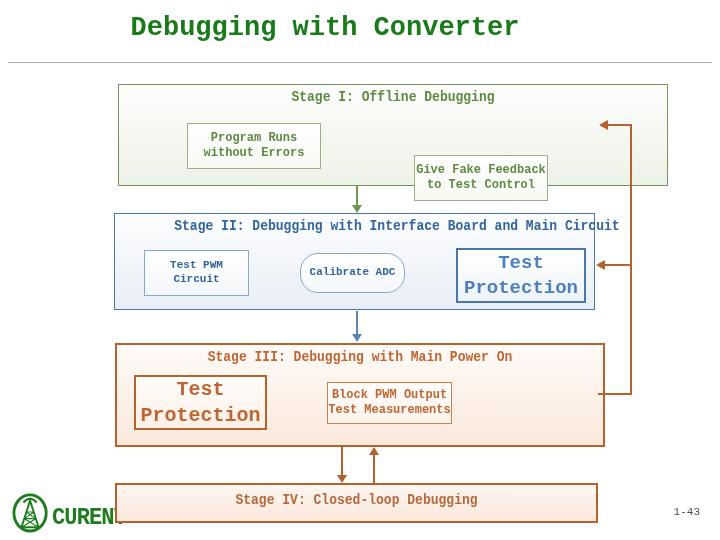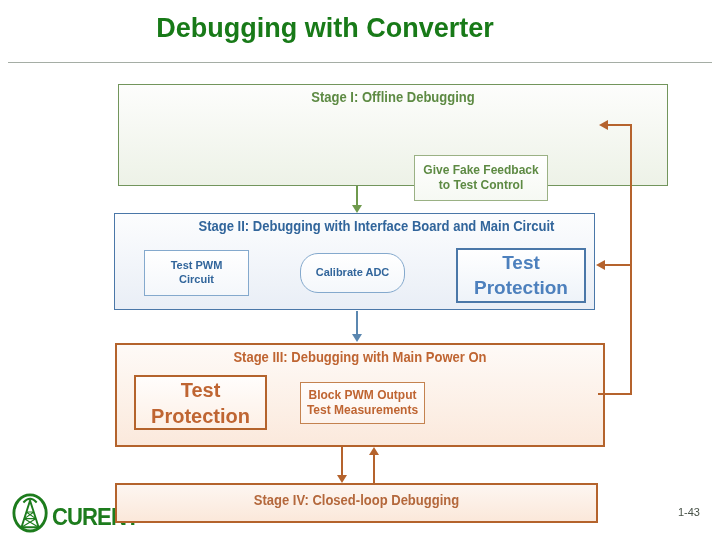--- a/index.html
+++ b/index.html
@@ -1,18 +1,18 @@
 <!DOCTYPE html>
 <html><head>
 <meta charset="utf-8">
 <style>
   html,body{margin:0;padding:0;}
   #slide{
     position:relative; width:720px; height:540px; background:#ffffff;
-    font-family:Liberation Sans, sans-serif; overflow:hidden;
+    font-family:Liberation Mono, monospace; overflow:hidden;
   }
   
   #title{
     position:absolute; left:0; top:13px; width:650px; text-align:center;
     font-size:27px; font-weight:bold; color:#187a18; letter-spacing:0px;
   }
   #rule{
     position:absolute; left:8px; top:62px; width:704px; height:1px; background:#a5ada5;
   }
   
@@ -39,21 +39,21 @@
   #stage2 .stage-title{ color:#31659b; }
   .b-ibox{ border:1px solid #84a9cd; background:linear-gradient(#ffffff,#f4f7fb);
     color:#31659b; font-size:11px; }
   .b-ibox-big{ border:2px solid #4a77a8; background:linear-gradient(#ffffff,#eef3f9);
     color:#4d80bd; font-size:19px; line-height:1.3; }
   
   #stage3{ left:115px; top:343px; width:490px; height:104px;
     border:2px solid #b4632c; background:linear-gradient(#fefaf7,#fbe9dc); }
   #stage3 .stage-title{ color:#bf6532; }
   .o-ibox{ border:1.5px solid #c4824f; background:linear-gradient(#fffdfc,#fdf3ec);
-    color:#bf6532; font-size:12px; }
+    color:#bf6532; font-size:12px;margin-left:27px; }
   .o-ibox-big{ border:2px solid #b4632c; background:linear-gradient(#fffdfc,#fdf0e6);
     color:#bf6532; font-size:20px; line-height:1.3; }
   
   #stage4{ left:115px; top:483px; width:483px; height:40px; z-index:3;
     border:2px solid #b4632c; background:linear-gradient(#fdf6f1,#fbe8da); }
   #stage4 .stage-title{ color:#b4683c; margin-top:7px; }
   
   .vline{ position:absolute; width:2px; }
   .hline{ position:absolute; height:2px; }
   .green{ background:#6f9a4d; }
@@ -76,20 +76,22 @@
 </head>
 <body>
 
 <div id="slide">
 
   <div id="title">Debugging with Converter</div>
   <div id="rule"></div>
 
   <div id="stage1" class="stage">
     <div class="stage-title">Stage I: Offline Debugging</div>
+    <div class="ibox g-ibox ml" style="left:68px; top:38px; width:134px; height:46px;">Program Runs
+without Errors</div>
     <div class="ibox g-ibox ml" style="left:295px; top:38px; width:134px; height:46px;margin-top:32px;">Give Fake Feedback
 to Test Control</div>
   </div>
 
   <div class="vline green" style="left:356px; top:186px; height:21px;"></div>
   <div class="ah ah-down-green" style="left:352px; top:205px;"></div>
 
   <div id="stage2" class="stage">
     <div class="stage-title">Stage II: Debugging with Interface Board and Main Circuit</div>
     <div class="ibox b-ibox ml" style="left:29px; top:36px; width:105px; height:46px;">Test PWM

